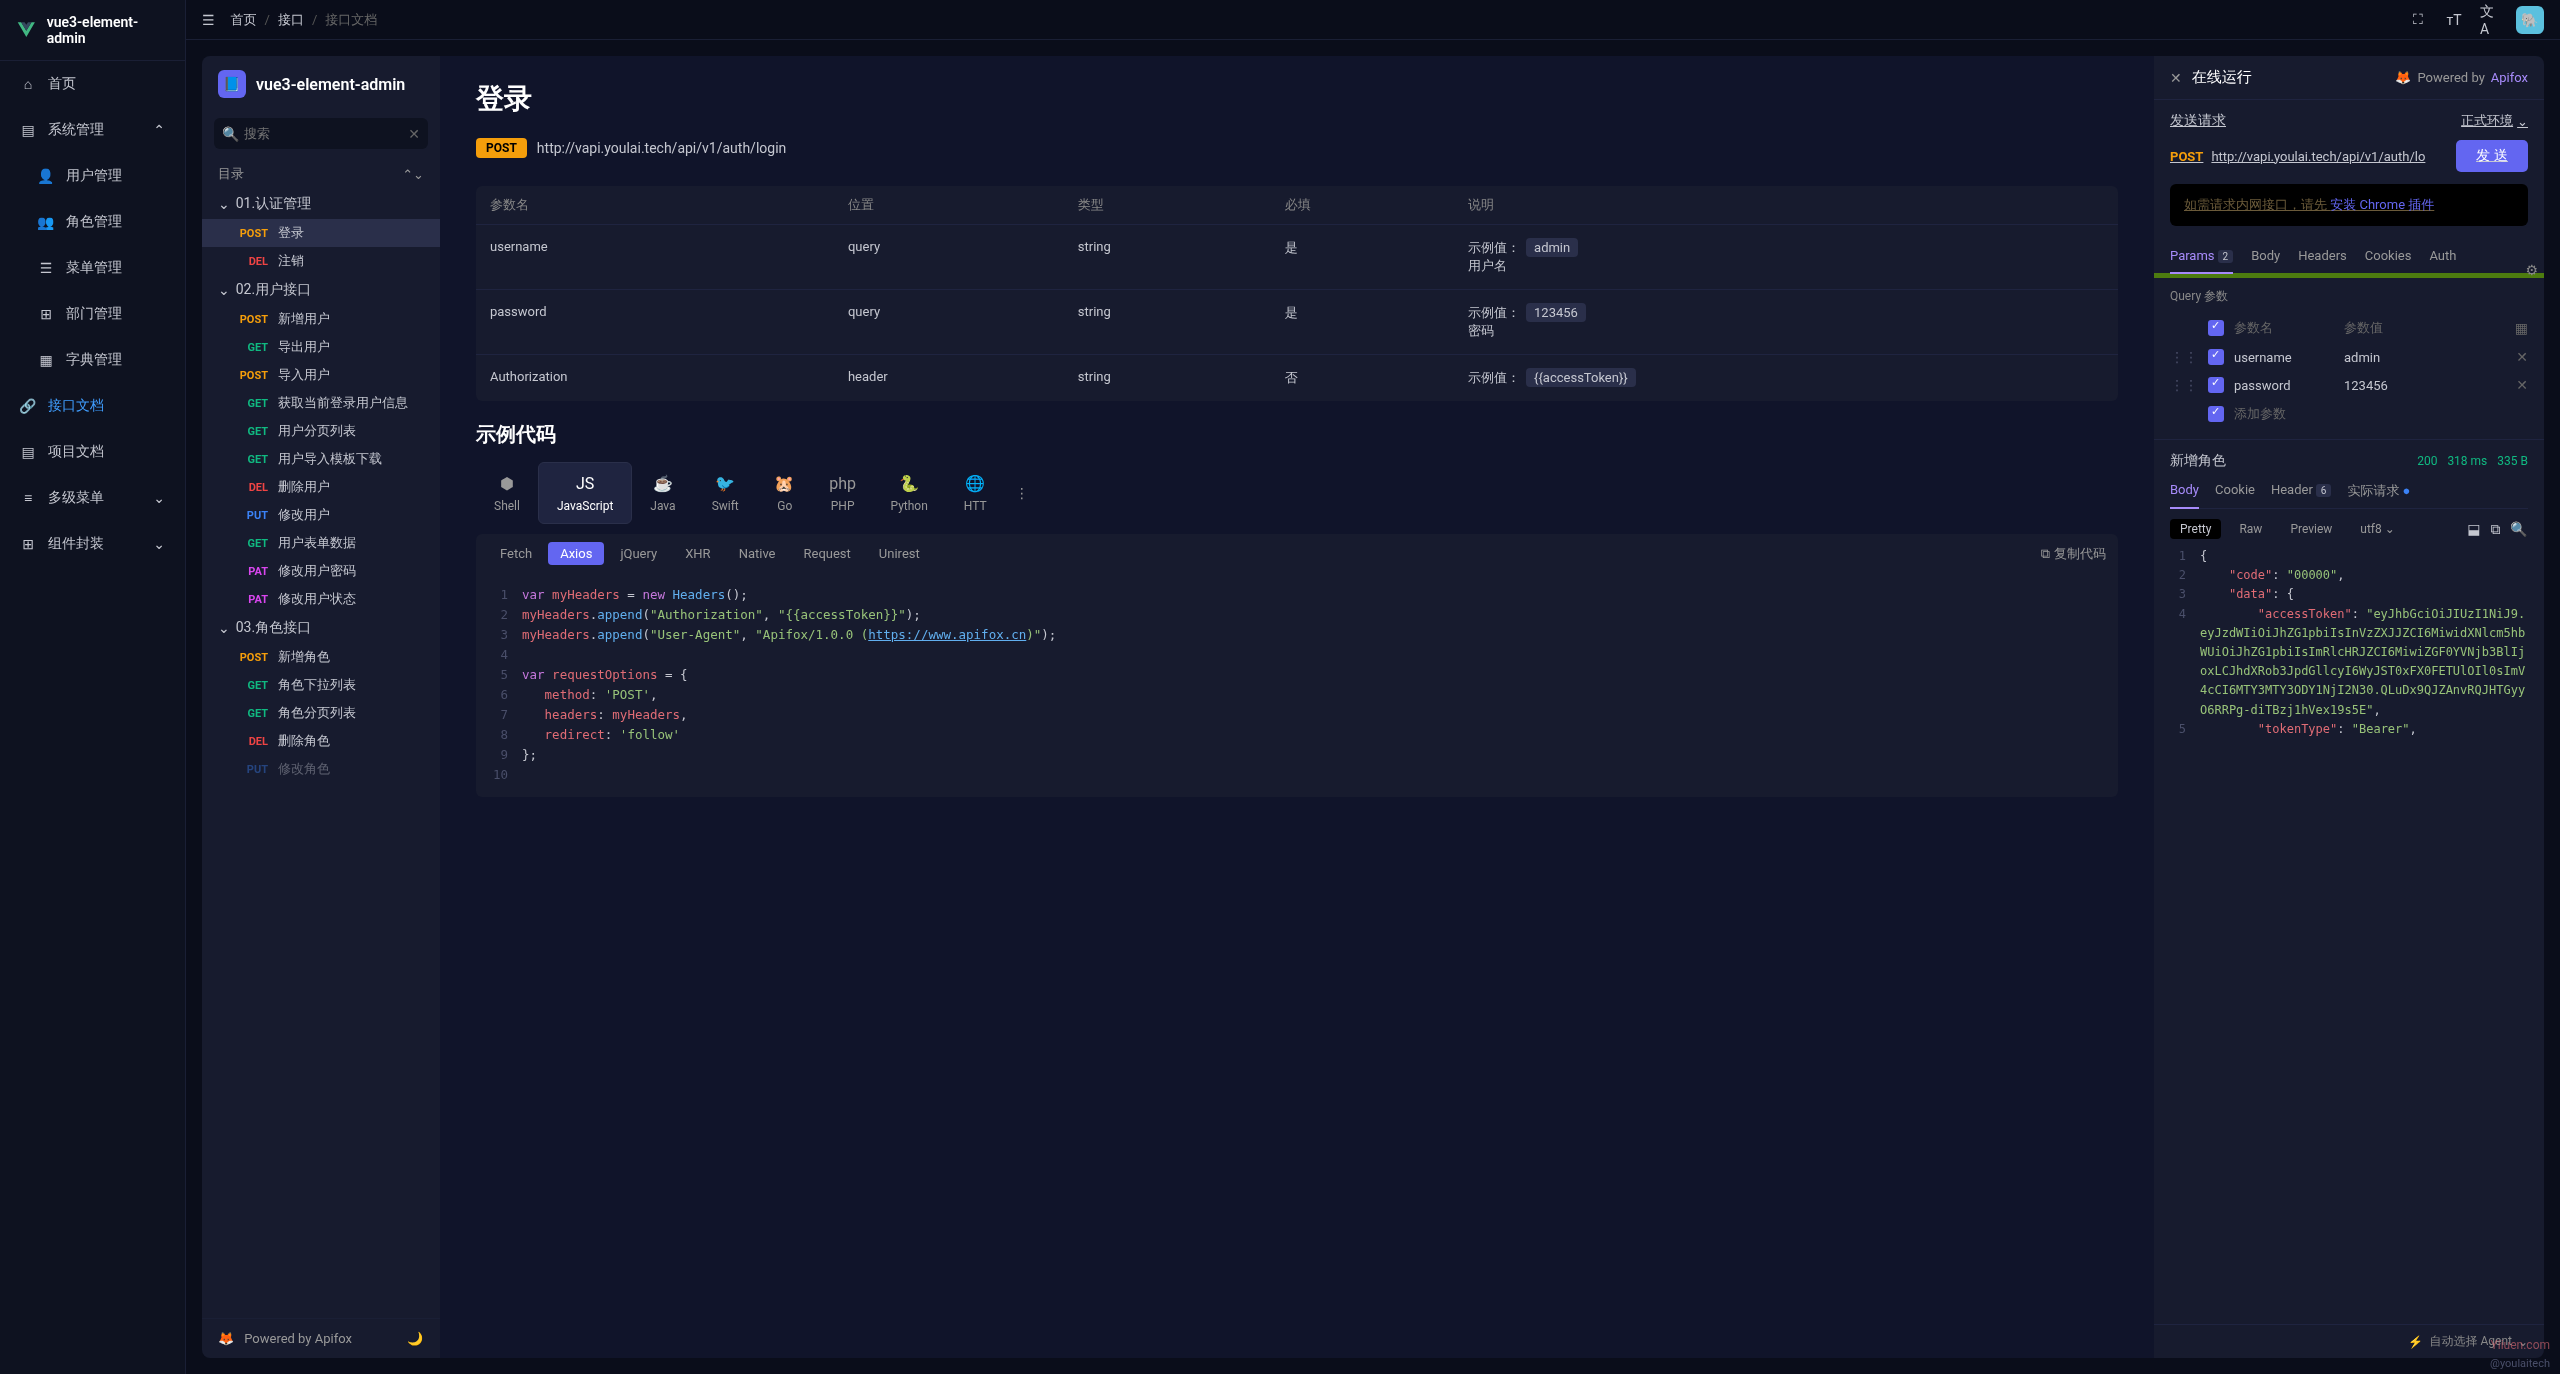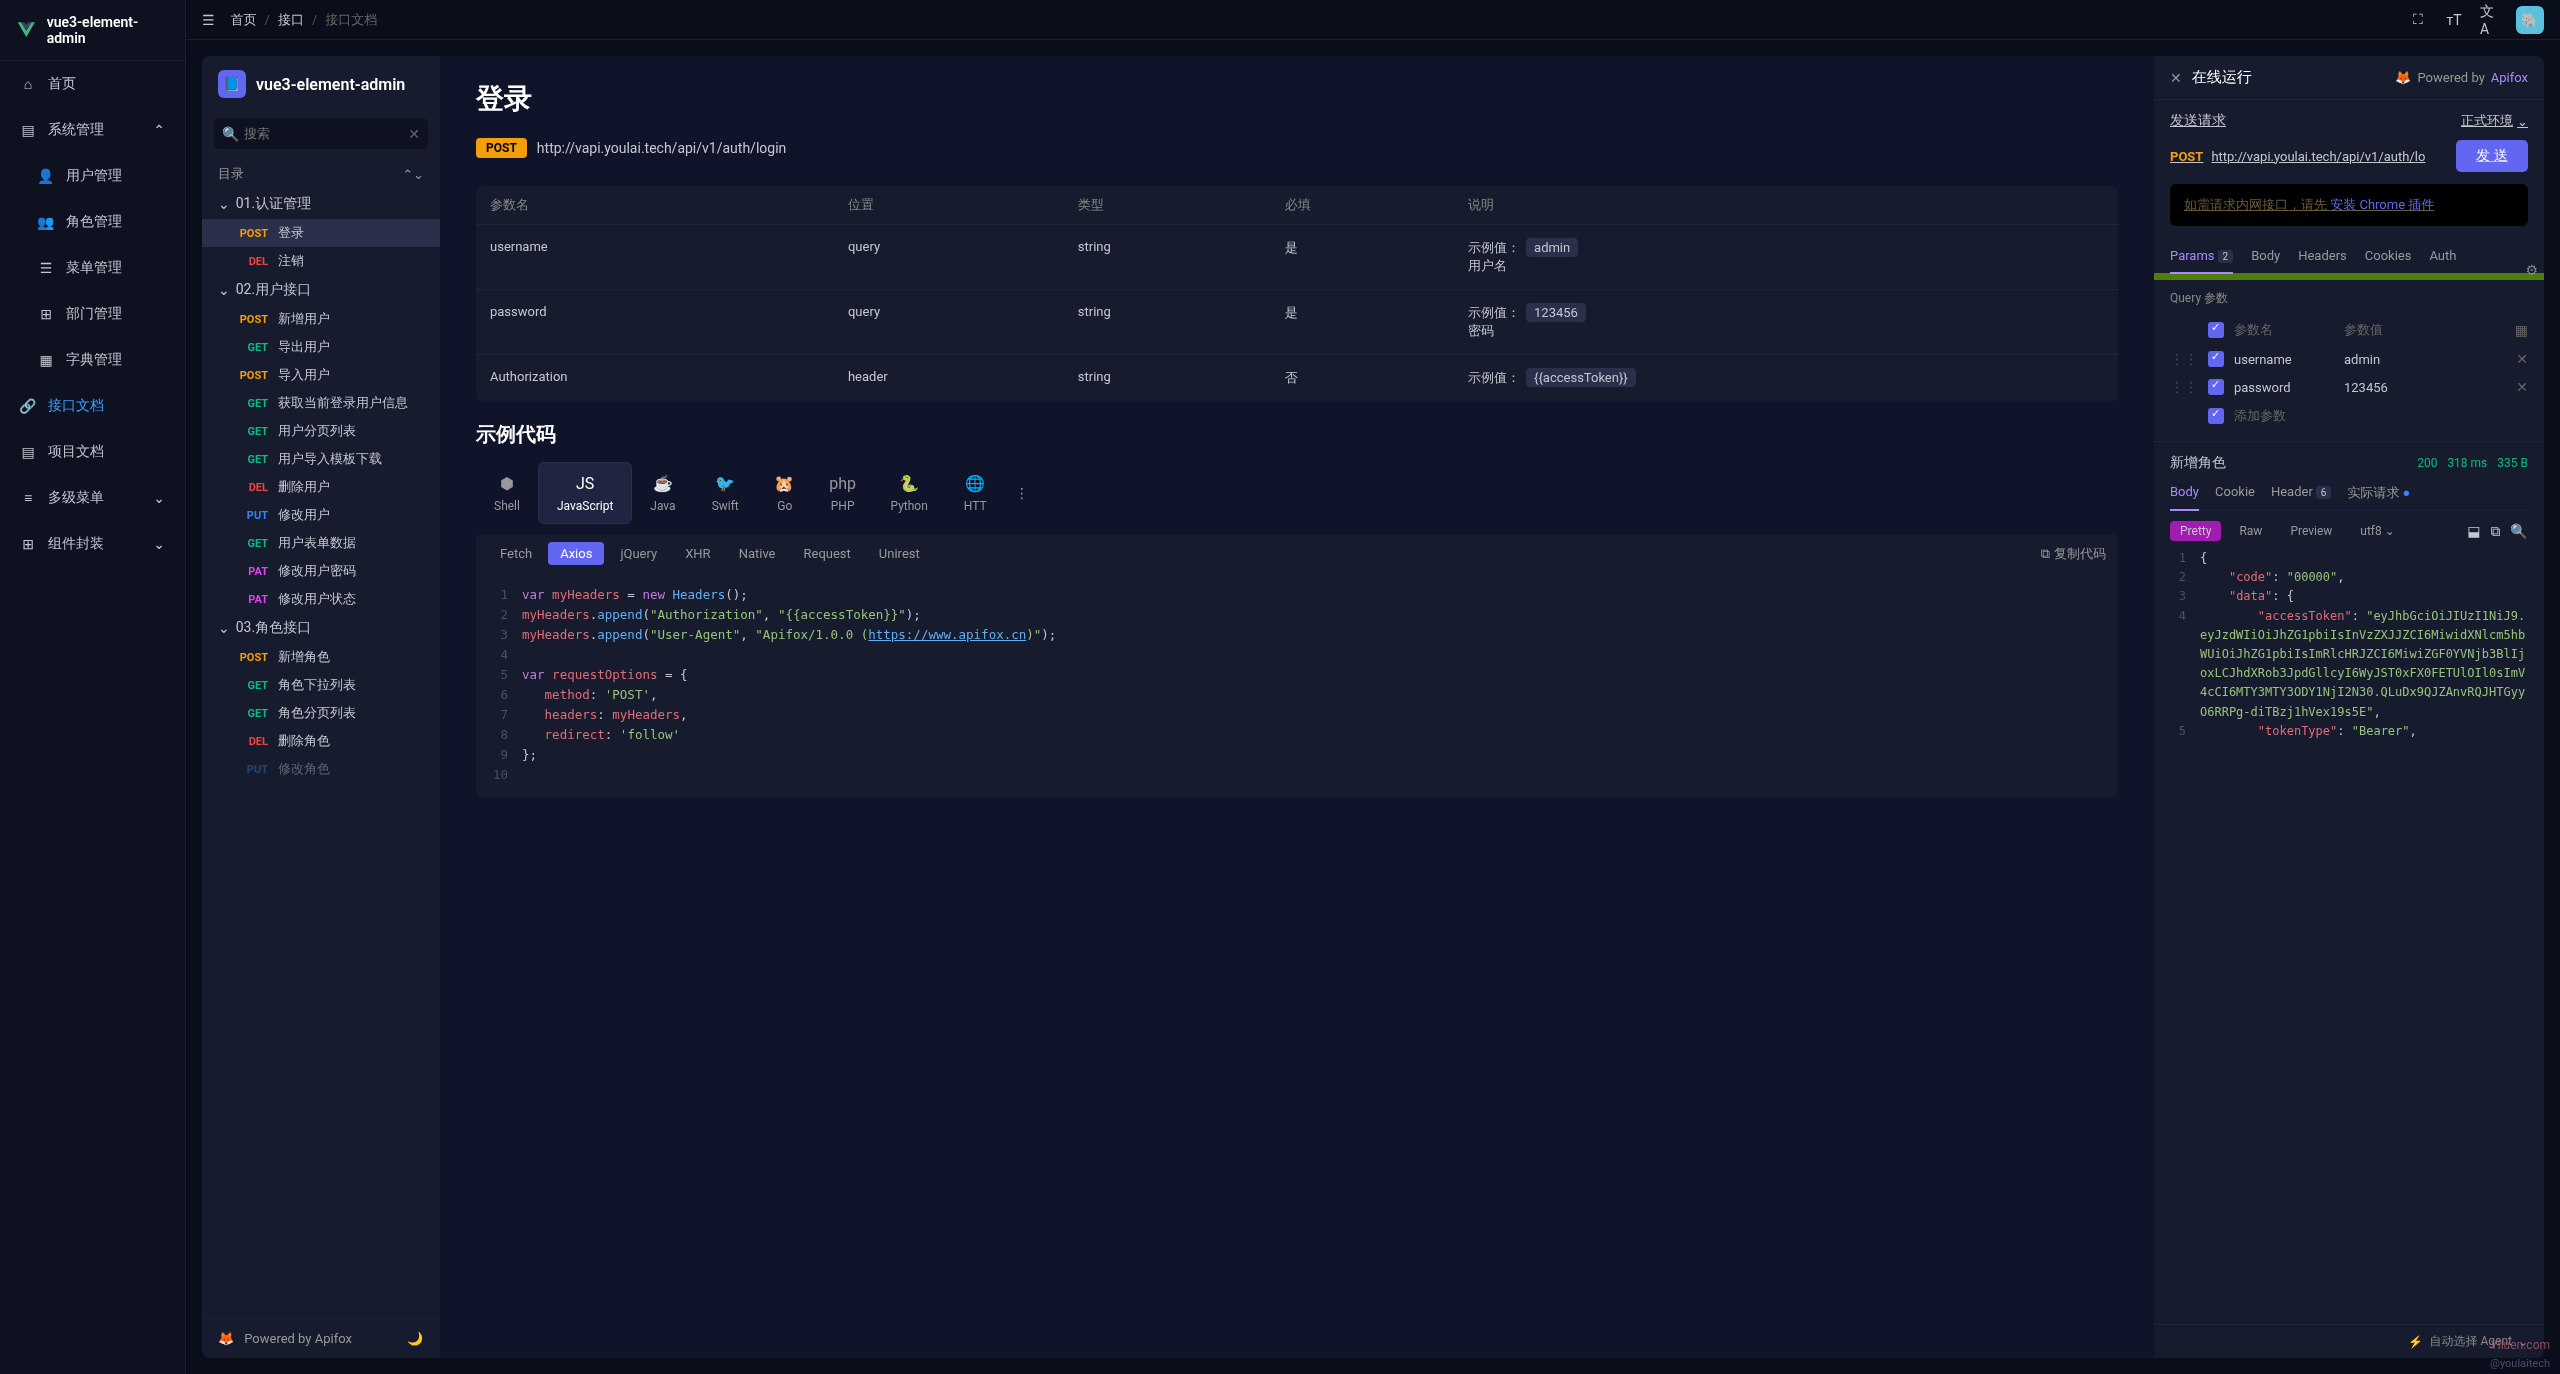--- a/index.html
+++ b/index.html
@@ -96,21 +96,21 @@
 .run-row { display: flex; align-items: center; justify-content: space-between; margin-bottom: 10px; }
 .run-row-label { color: #c5c7d0; font-size: 14px; }
 .env-select { color: #c5c7d0; font-size: 13px; display: flex; align-items: center; gap: 4px; cursor: pointer; }
 .url-row { display: flex; gap: 8px; align-items: center; }
 .method-disp { color: #f59e0b; font-weight: 700; font-size: 13px; }
 .url-input { flex: 1; background: transparent; border: none; color: #c5c7d0; font-size: 13px; overflow: hidden; text-overflow: ellipsis; white-space: nowrap; }
 .send-btn { background: #6366f1; color: #fff; border: none; padding: 7px 20px; border-radius: 5px; cursor: pointer; font-size: 14px; }
 .notice-box { background: #000000; color: #6b5b3a; padding: 12px 14px; border-radius: 6px; margin: 0 16px 12px; font-size: 13px; text-decoration: underline; }
 .notice-box .link { color: #6366f1; }
 .settings-gear { position: absolute; right: 0; top: 200px; color: #888; cursor: pointer; padding: 6px; }
-.req-tabs { display: flex; gap: 18px; padding: 10px 16px 0; border-bottom: 7px solid #4d7c0f; }
+.req-tabs { display: flex; gap: 18px; padding: 10px 16px 0; border-bottom: 5px solid #4d7c0f; }
 .req-tab { padding-bottom: 10px; cursor: pointer; color: #999; font-size: 13px; position: relative; }
 .req-tab.active { color: #a78bfa; }
 .req-tab.active::after { content: ''; position: absolute; bottom: -1px; left: 0; right: 0; height: 2px; background: #a78bfa; }
 .req-tab .count { background: #2a2f4a; color: #c5c7d0; font-size: 10px; padding: 1px 5px; border-radius: 3px; margin-left: 3px; }
 .query-section { padding: 10px 16px; }
 .query-heading { color: #888; font-size: 12px; margin-bottom: 8px; }
 .query-row { display: flex; align-items: center; gap: 10px; padding: 6px 0; }
 .query-check { width: 16px; height: 16px; background: #6366f1; border-radius: 3px; position: relative; }
 .query-check::after { content: '✓'; position: absolute; color: #fff; font-size: 11px; left: 3px; top: -1px; }
 .query-drag { color: #4a4f6a; cursor: grab; }
@@ -128,21 +128,21 @@
 .stat-time { color: #10b981; }
 .stat-size { color: #10b981; }
 .resp-tabs { display: flex; gap: 16px; margin-top: 12px; border-bottom: 1px solid #1f2440; }
 .resp-tab { padding-bottom: 8px; cursor: pointer; color: #999; font-size: 13px; position: relative; }
 .resp-tab.active { color: #a78bfa; }
 .resp-tab.active::after { content: ''; position: absolute; bottom: -1px; left: 0; right: 0; height: 2px; background: #a78bfa; }
 .resp-tab .count { background: #2a2f4a; color: #c5c7d0; font-size: 10px; padding: 1px 5px; border-radius: 3px; margin-left: 3px; }
 .resp-tab .dot { color: #3b82f6; margin-left: 3px; }
 .resp-toolbar { display: flex; align-items: center; gap: 8px; margin-top: 10px; }
 .resp-tool { padding: 3px 10px; font-size: 12px; color: #999; cursor: pointer; border-radius: 4px; }
-.resp-tool.active { background: #a21caf; color: #c5c7d0; }
+.resp-tool.active { background: #000000; color: #c5c7d0; }
 .resp-tool-right { margin-left: auto; display: flex; gap: 10px; }
 .resp-body-code { flex: 1; overflow-y: auto; font-family: Consolas, Monaco, monospace; font-size: 12px; line-height: 1.6; margin-top: 8px; }
 .json-line { display: flex; }
 .j-ln { color: #4a4f6a; min-width: 30px; text-align: right; padding-right: 14px; user-select: none; }
 .j-key { color: #e06c75; }
 .j-str { color: #98c379; }
 .j-pun { color: #c5c7d0; }
 .auto-agent { display: flex; align-items: center; justify-content: flex-end; gap: 6px; padding: 8px 16px; border-top: 1px solid #1f2440; color: #888; font-size: 12px; cursor: pointer; }
 .watermark { position: fixed; right: 10px; bottom: 22px; color: #e06c75; font-size: 12px; opacity: 0.6; pointer-events: none; }
 .handle { position: fixed; right: 10px; bottom: 4px; color: #4a4f6a; font-size: 11px; pointer-events: none; }

